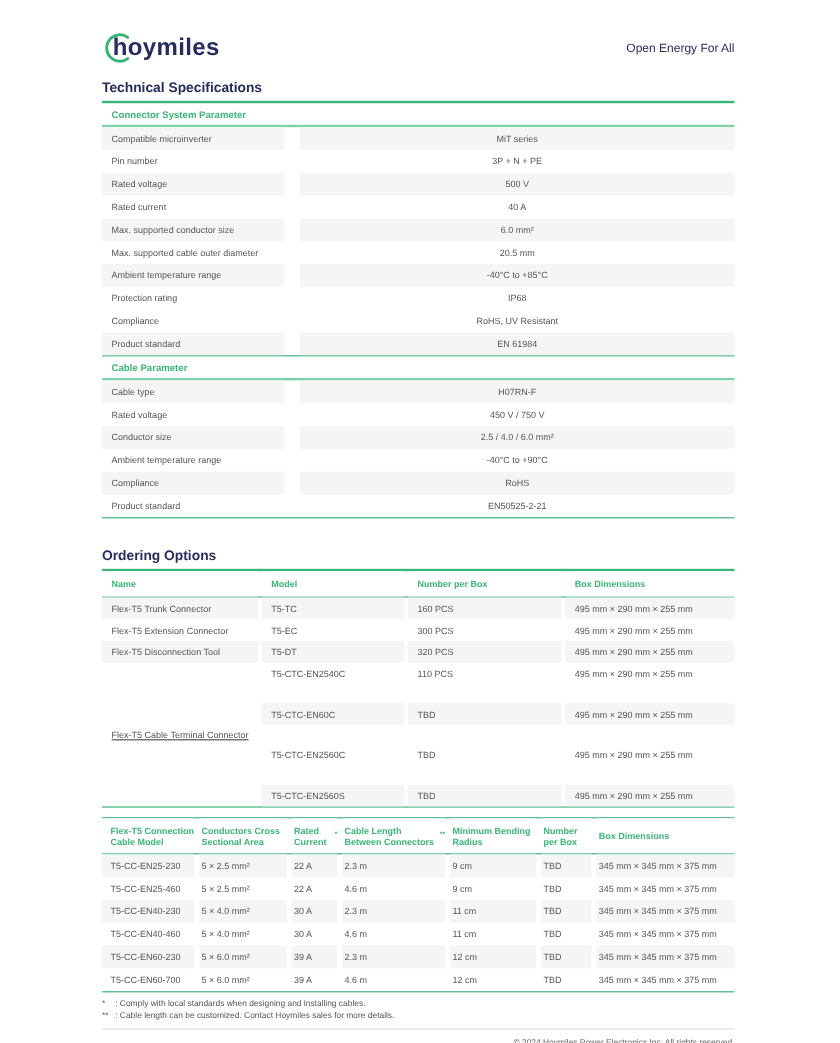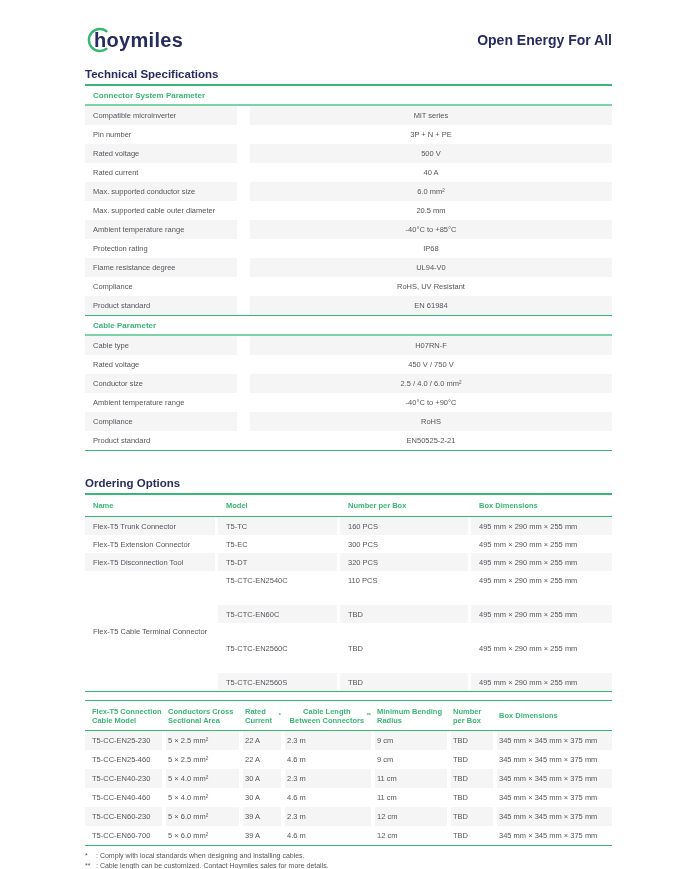--- a/index.html
+++ b/index.html
@@ -12,21 +12,21 @@
   *{box-sizing:border-box;margin:0;padding:0;}
   html,body{width:700px;height:869px;background:#ffffff;}
   body{font-family:"Liberation Sans",sans-serif;color:var(--txt);}
   .page{width:700px;height:869px;padding:24px 88px 0 85px;overflow:hidden;border-radius:28px;}
 
   
   .hdr{display:flex;justify-content:space-between;align-items:center;height:32px;}
   .logo{display:flex;align-items:center;}
   .logo svg{display:block;}
   .logo-text{font-size:20px;font-weight:bold;color:var(--navy);letter-spacing:.3px;margin-left:-21px;}
-  .tagline{font-size:14px;font-weight:bold;color:var(--navy);margin-left:15px;}
+  .tagline{font-size:10px;font-weight:normal;color:var(--navy);margin-left:15px;}
 
   
   .h1{margin-top:12px;font-size:11.5px;font-weight:bold;color:var(--navy);
       padding-bottom:4px;border-bottom:2px solid var(--green);}
   .h1.ordering{margin-top:26px;}
   .sec-title{color:var(--green);font-size:8px;font-weight:bold;padding:5px 8px 4px 8px;}
 
   
   .spec-table{border-top:2px solid var(--green-light);border-bottom:1.5px solid var(--green);}
   .spec-row{display:flex;gap:13px;height:19px;}
@@ -38,34 +38,34 @@
   
   .otable1{border-bottom:1.5px solid var(--green);}
   .o1-row{display:flex;gap:3px;height:18px;}
   .o1-head{height:22px;border-bottom:1px solid var(--green);}
   .o1-head .cell{color:var(--green);font-weight:bold;background:#fff !important;}
   .c1-0{width:130px;padding-left:8px;}
   .c1-1{width:119px;padding-left:8px;}
   .c1-2{width:128px;padding-left:8px;}
   .c1-3{flex:1;padding-left:8px;}
   .o1-merged{display:flex;gap:3px;}
-  .merged-name{width:130px;padding-left:8px;}
+  .merged-name{width:130px;padding-left:8px;text-decoration:underline;}
   .merged-rows{flex:1;display:flex;flex-direction:column;gap:16px;}
   .merged-rows .o1-row .c1-1{width:119px;}
 
   
   .otable2{margin-top:8px;border-top:1.5px solid var(--green);border-bottom:1.5px solid var(--green);}
   .o2-row{display:flex;gap:4px;height:19px;}
   .o2-head{height:30px;border-bottom:1px solid var(--green);}
   .o2-head .cell{color:var(--green);font-weight:bold;line-height:9px;background:#fff !important;}
   .o2-head sup{font-size:5.5px;}
   .c2-0{width:77px;padding-left:7px;}
   .c2-1{width:73px;padding-left:2px;}
   .c2-2{width:38px;padding-left:2px;}
-  .c2-3{width:86px;padding-left:2px;text-align:center;}
+  .c2-3{width:86px;padding-left:2px;}
   .c2-4{width:72px;padding-left:2px;}
   .c2-5{width:42px;padding-left:2px;}
   .c2-6{flex:1;padding-left:2px;}
 
   
   .footnotes{margin-top:5px;}
   .footnote{display:flex;font-size:7px;line-height:10px;}
   .fn-marker{width:11px;}
   .footer-divider{margin-top:5px;border-top:1px solid #e2e2e4;}
   .copyright{margin-top:8px;text-align:right;font-size:7px;color:var(--txt);}
@@ -115,24 +115,20 @@
         <div class="cell spec-label">Max. supported cable outer diameter</div>
         <div class="cell spec-value">20.5 mm</div>
       </div>
       <div class="spec-row stripe">
         <div class="cell spec-label">Ambient temperature range</div>
         <div class="cell spec-value">-40°C to +85°C</div>
       </div>
       <div class="spec-row">
         <div class="cell spec-label">Protection rating</div>
         <div class="cell spec-value">IP68</div>
-      </div>
-      <div class="spec-row stripe">
-        <div class="cell spec-label">Flame resistance degree</div>
-        <div class="cell spec-value">UL94-V0</div>
       </div>
       <div class="spec-row">
         <div class="cell spec-label">Compliance</div>
         <div class="cell spec-value">RoHS, UV Resistant</div>
       </div>
       <div class="spec-row stripe">
         <div class="cell spec-label">Product standard</div>
         <div class="cell spec-value">EN 61984</div>
       </div>
     </div>

